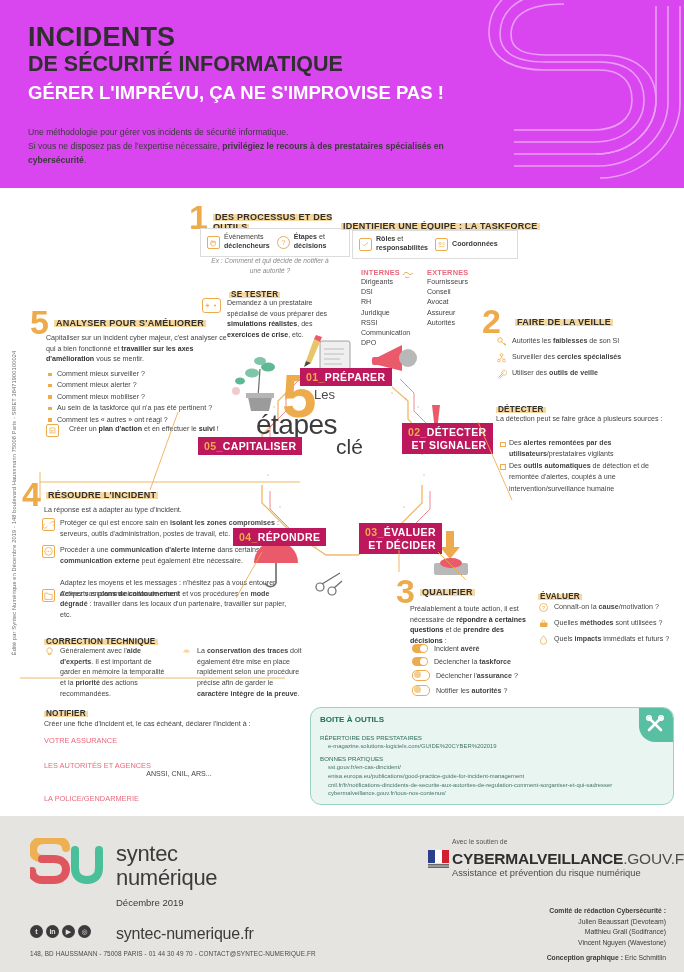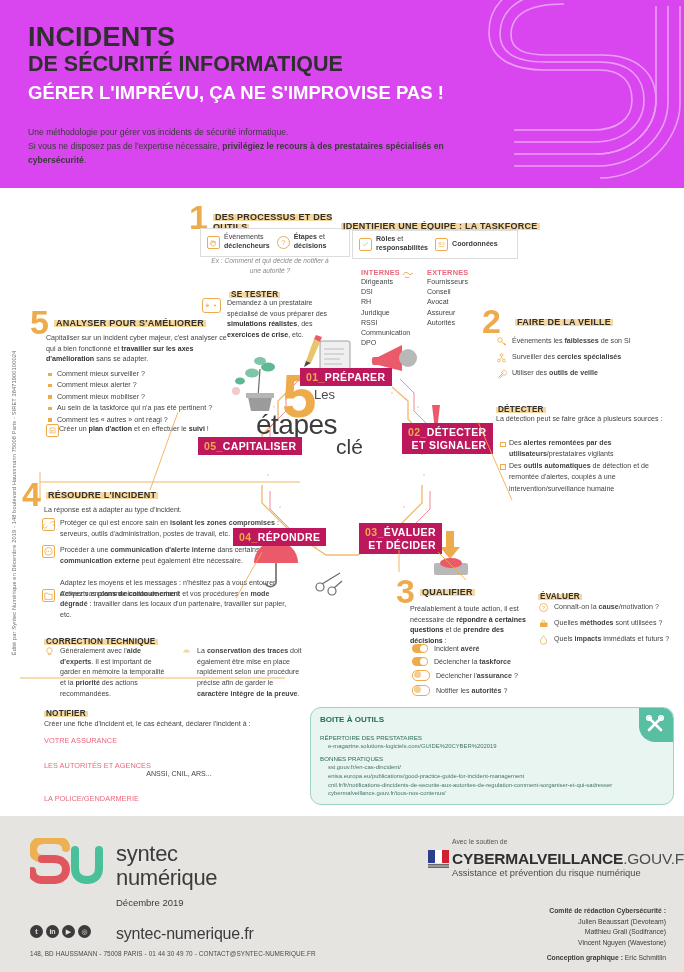--- a/index.html
+++ b/index.html
@@ -283,21 +283,21 @@
     <div class="sec-title" style="margin-top:5px;padding-left:9px;"><span class="hl">FAIRE DE LA VEILLE</span></div>
   </div>
   <div style="position:absolute;left:496px;top:336px;width:180px;" id="veille-items">
       <div class="row">
         <span class="ico plain">
           <svg width="11" height="11" viewBox="0 0 11 11">
             <circle cx="4" cy="4" r="2.2" fill="none" stroke="#eeab4c" stroke-width=".9"></circle>
             <path d="M5.6 5.6 L9.5 9.5 M8 8 L9 7 M9 9 L10 8" stroke="#eeab4c" stroke-width=".9" fill="none"></path>
           </svg>
         </span>
-        <span class="txt"><span>Évènements les </span><b>faiblesses</b><span> de son SI</span></span>
+        <span class="txt"><span>Autorités les </span><b>faiblesses</b><span> de son SI</span></span>
       </div>
       <div class="row">
         <span class="ico plain">
           <svg width="11" height="11" viewBox="0 0 11 11">
             <circle cx="5.5" cy="3" r="1.4" fill="none" stroke="#eeab4c" stroke-width=".8"></circle>
             <circle cx="3" cy="8.5" r="1.4" fill="none" stroke="#eeab4c" stroke-width=".8"></circle>
             <circle cx="8" cy="8.5" r="1.4" fill="none" stroke="#eeab4c" stroke-width=".8"></circle>
             <path d="M5.5 4.4 v1.6 M4.2 6.8 L5.5 6 L6.8 6.8" stroke="#eeab4c" stroke-width=".7" fill="none"></path>
           </svg>
         </span>
@@ -453,30 +453,30 @@
       <div>VOTRE ASSURANCE</div>
       <div>LES AUTORITÉS ET AGENCES<span class="sub">ANSSI, CNIL, ARS...</span></div>
       <div>LA POLICE/GENDARMERIE</div>
     </div>
 
   <div style="position:absolute;left:30px;top:313px;display:flex;gap:5px;align-items:flex-start;">
     <div class="bignum" style="margin-top:-4px;">5</div>
     <div class="sec-title" style="margin-top:5px;"><span class="hl">ANALYSER POUR S'AMÉLIORER</span></div>
   </div>
   <div class="body-t" style="position:absolute;left:46px;top:333px;width:190px;">
-    <span>Capitaliser sur un incident cyber majeur, c'est analyser ce qui a bien fonctionné et </span><b>travailler sur les axes d'amélioration</b><span> sans se adapter.</span>
+    <span>Capitaliser sur un incident cyber majeur, c'est analyser ce qui a bien fonctionné et </span><b>travailler sur les axes d'amélioration</b><span> vous se mentir.</span>
   </div>
   <ul class="blist" style="position:absolute;left:48px;top:369px;width:210px;" id="s5-bullets">
       <li>Comment mieux surveiller ?</li>
       <li>Comment mieux alerter ?</li>
       <li>Comment mieux mobiliser ?</li>
       <li>Au sein de la taskforce qui n'a pas été pertinent ?</li>
       <li>Comment les « autres » ont réagi ?</li>
     </ul>
-  <div style="position:absolute;left:46px;top:424px;width:190px;display:flex;gap:0;">
+  <div style="position:absolute;left:46px;top:424px;width:190px;display:flex;gap:10px;">
     <span class="ico">
         <svg width="11" height="11" viewBox="0 0 11 11">
           <path d="M3 3h5v5H3z" fill="none" stroke="#eeab4c" stroke-width=".7"></path>
           <path d="M4 5.5h3M4 6.8h2" stroke="#eeab4c" stroke-width=".6"></path>
         </svg>
       </span>
     <span class="body-t">
       <span>Créer un </span><b>plan d'action</b><span> et en effectuer le </span><b>suivi</b><span> !</span>
     </span>
   </div>

